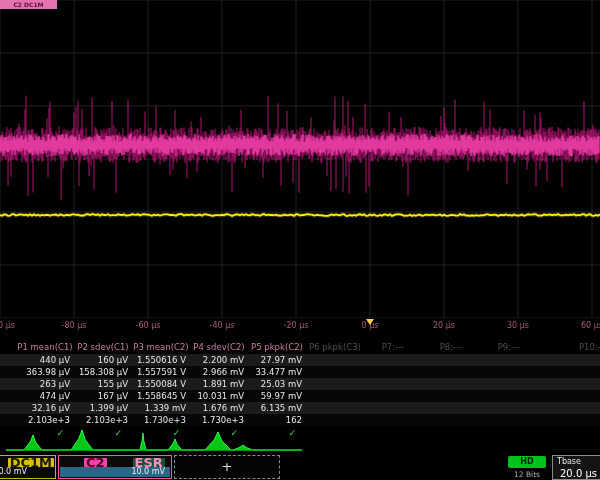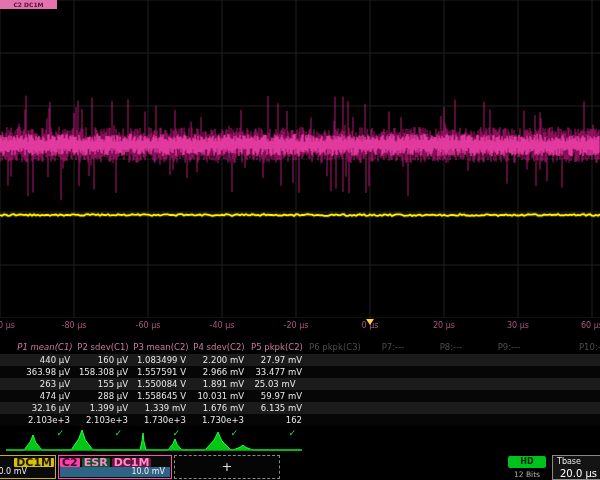--- a/index.html
+++ b/index.html
@@ -22,21 +22,21 @@
   .mhead{color:#c87ca0;text-align:center;}
   .mhead.dim{color:#4d4d4d;}
   .mval{color:#e8e8e8;text-align:right;}
   .mchk{color:#2ce048;text-align:right;font-size:9px;}
   
   .histwrap{position:absolute;left:0;top:430px;width:600px;height:24px;}
   
   .bbar{position:absolute;left:0;top:455px;width:600px;height:25px;}
   .descbox{position:absolute;top:0;height:22px;background:#0a0a0a;}
   .badgerow{position:absolute;left:1px;right:1px;top:1px;height:10px;display:flex;gap:2px;align-items:center;}
-  .badge{font-size:11px;line-height:9px;padding:0 2px;font-weight:bold;border-radius:1px;}
+  .badge{font-size:13px;line-height:9px;padding:0 2px;font-weight:bold;border-radius:1px;margin-left:24px;}
   .scalerow{position:absolute;left:1px;right:1px;bottom:1px;height:10px;font-size:8px;line-height:10px;
             text-align:right;color:#f0f0f0;}
   .addbox{position:absolute;top:0;height:22px;border:1px dashed #8a8a8a;background:#050505;
           color:#ddd;text-align:center;font-size:13px;line-height:22px;}
   .hd{position:absolute;left:508px;top:1px;width:38px;height:12px;background:#00c21d;border-radius:2px;
       color:#002200;font-size:8px;font-weight:bold;text-align:center;line-height:12px;}
   .bits{position:absolute;left:504px;top:15px;width:46px;font-size:7.5px;color:#b0b0b0;text-align:center;}
   .tbase{position:absolute;left:552px;top:0;width:70px;height:23px;border:1px solid #8a8a8a;background:#141414;}
   .tbase .tlabel{position:absolute;left:4px;top:1px;font-size:8px;color:#e8e8e8;}
   .tbase .tval{position:absolute;left:7px;top:12px;font-size:10px;color:#ffffff;white-space:nowrap;}
@@ -65,51 +65,51 @@
       <span class="tick" style="left: 222px;">-40 µs</span>
       <span class="tick" style="left: 296px;">-20 µs</span>
       <span class="tick" style="left: 370px;">0 µs</span>
       <span class="tick" style="left: 444px;">20 µs</span>
       <span class="tick" style="left: 518px;">30 µs</span>
       <span class="tick" style="left: 592px;">60 µs</span>
     </div>
   <div class="trig"></div>
 
   <div class="mtable">
-      <div class="mcell mhead" style="left: 16px; width: 58px; top: 0px; font-style: italic;">P1 mean(C1)</div>
+      <div class="mcell mhead" style="left: 16px; width: 58px; top: 0px;">P1 mean(C1)</div>
       <div class="mcell mhead" style="left: 74px; width: 58px; top: 0px;">P2 sdev(C1)</div>
       <div class="mcell mhead" style="left: 132px; width: 58px; top: 0px;">P3 mean(C2)</div>
       <div class="mcell mhead" style="left: 190px; width: 58px; top: 0px;">P4 sdev(C2)</div>
       <div class="mcell mhead" style="left: 248px; width: 58px; top: 0px;">P5 pkpk(C2)</div>
       <div class="mcell mhead dim" style="left: 306px; width: 58px; top: 0px;">P6 pkpk(C3)</div>
       <div class="mcell mhead dim" style="left: 364px; width: 58px; top: 0px;">P7:---</div>
       <div class="mcell mhead dim" style="left: 422px; width: 58px; top: 0px;">P8:---</div>
       <div class="mcell mhead dim" style="left: 480px; width: 58px; top: 0px;">P9:---</div>
       <div class="mcell mhead dim" style="left: 564px; width: 58px; top: 0px;">P10:---</div>
       <div class="mband" style="top: 13px; background: rgb(27, 27, 27);"></div>
       <div class="mcell mval" style="left: 16px; width: 54px; top: 13px;">440 µV</div>
       <div class="mcell mval" style="left: 74px; width: 54px; top: 13px;">160 µV</div>
-      <div class="mcell mval" style="left: 132px; width: 54px; top: 13px;">1.083499 V</div>
+      <div class="mcell mval" style="left: 132px; width: 54px; top: 13px;">1.550616 V</div>
       <div class="mcell mval" style="left: 190px; width: 54px; top: 13px;">2.200 mV</div>
       <div class="mcell mval" style="left: 248px; width: 54px; top: 13px;">27.97 mV</div>
       <div class="mband" style="top: 25px; background: rgb(6, 6, 6);"></div>
       <div class="mcell mval" style="left: 16px; width: 54px; top: 25px;">363.98 µV</div>
       <div class="mcell mval" style="left: 74px; width: 54px; top: 25px;">158.308 µV</div>
       <div class="mcell mval" style="left: 132px; width: 54px; top: 25px;">1.557591 V</div>
       <div class="mcell mval" style="left: 190px; width: 54px; top: 25px;">2.966 mV</div>
       <div class="mcell mval" style="left: 248px; width: 54px; top: 25px;">33.477 mV</div>
       <div class="mband" style="top: 37px; background: rgb(27, 27, 27);"></div>
       <div class="mcell mval" style="left: 16px; width: 54px; top: 37px;">263 µV</div>
       <div class="mcell mval" style="left: 74px; width: 54px; top: 37px;">155 µV</div>
       <div class="mcell mval" style="left: 132px; width: 54px; top: 37px;">1.550084 V</div>
       <div class="mcell mval" style="left: 190px; width: 54px; top: 37px;">1.891 mV</div>
-      <div class="mcell mval" style="left: 248px; width: 54px; top: 37px; text-align: center;">25.03 mV</div>
+      <div class="mcell mval" style="left: 248px; width: 54px; top: 37px;">25.03 mV</div>
       <div class="mband" style="top: 49px; background: rgb(6, 6, 6);"></div>
       <div class="mcell mval" style="left: 16px; width: 54px; top: 49px;">474 µV</div>
-      <div class="mcell mval" style="left: 74px; width: 54px; top: 49px;">288 µV</div>
+      <div class="mcell mval" style="left: 74px; width: 54px; top: 49px;">167 µV</div>
       <div class="mcell mval" style="left: 132px; width: 54px; top: 49px;">1.558645 V</div>
       <div class="mcell mval" style="left: 190px; width: 54px; top: 49px;">10.031 mV</div>
       <div class="mcell mval" style="left: 248px; width: 54px; top: 49px;">59.97 mV</div>
       <div class="mband" style="top: 61px; background: rgb(27, 27, 27);"></div>
       <div class="mcell mval" style="left: 16px; width: 54px; top: 61px;">32.16 µV</div>
       <div class="mcell mval" style="left: 74px; width: 54px; top: 61px;">1.399 µV</div>
       <div class="mcell mval" style="left: 132px; width: 54px; top: 61px;">1.339 mV</div>
       <div class="mcell mval" style="left: 190px; width: 54px; top: 61px;">1.676 mV</div>
       <div class="mcell mval" style="left: 248px; width: 54px; top: 61px;">6.135 mV</div>
       <div class="mband" style="top: 73px; background: rgb(6, 6, 6);"></div>

